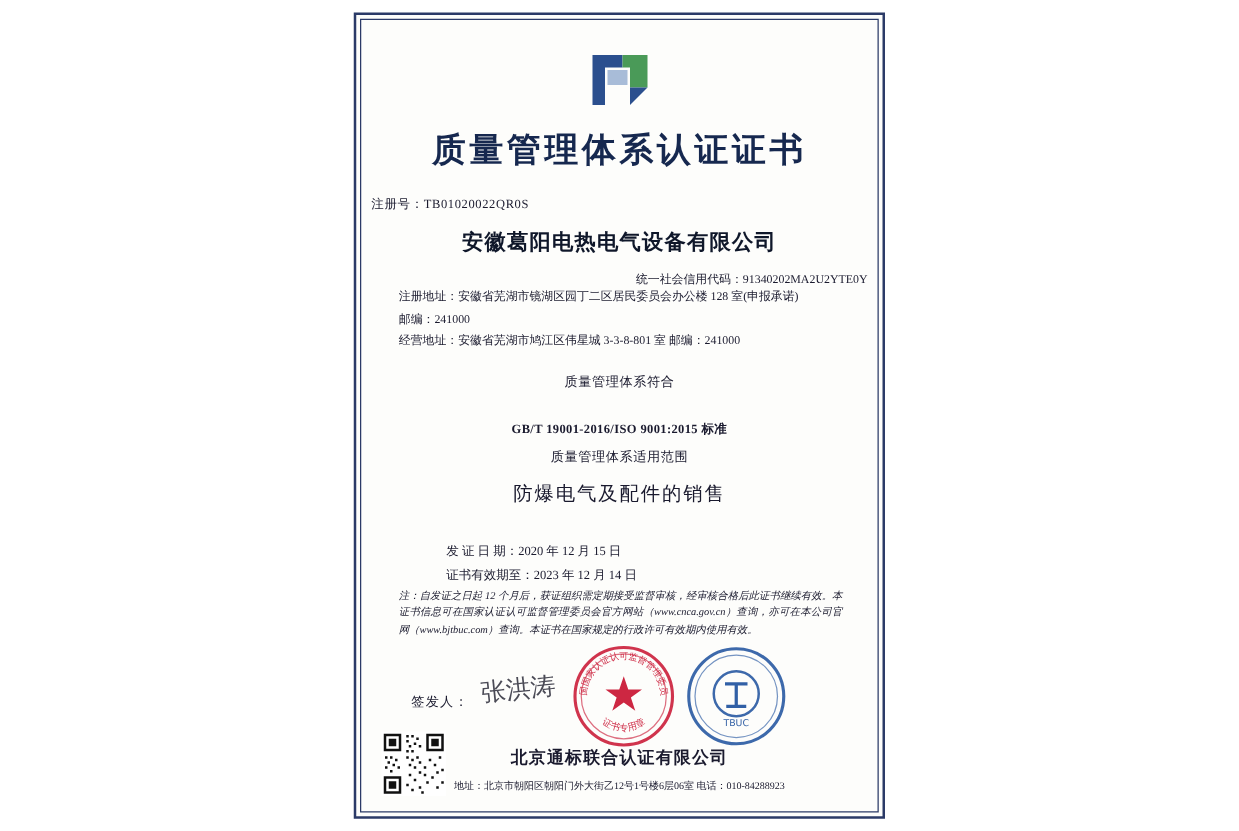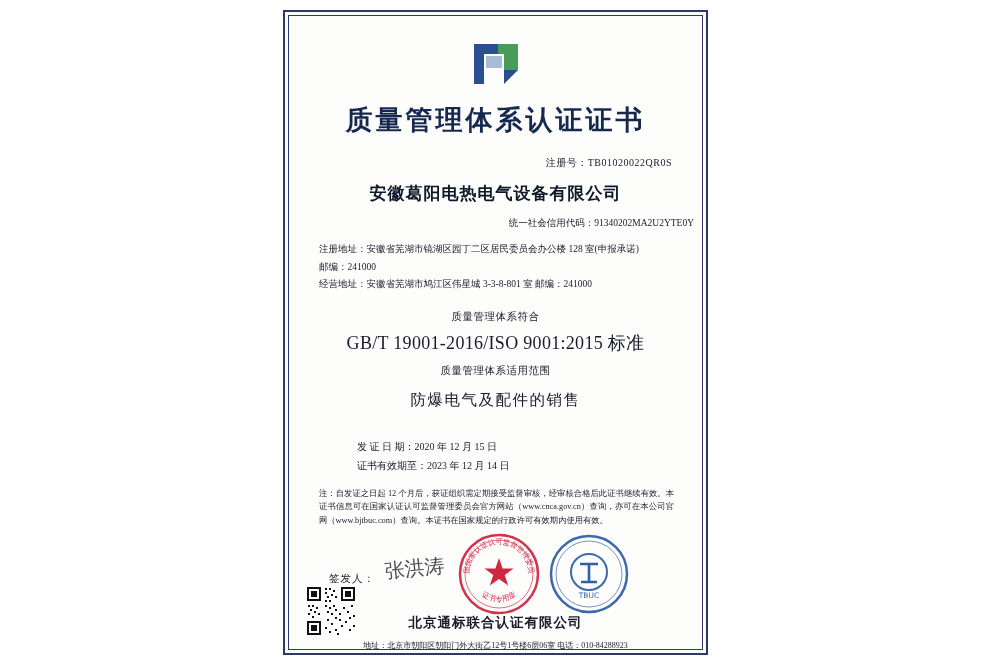--- a/index.html
+++ b/index.html
@@ -75,21 +75,20 @@
     text-align: center;
     font-size: 27px;
     letter-spacing: 3px;
     font-weight: bold;
     color: #16284f;
     font-family: "DejaVu Serif", serif;
   }
 
   .reg-no {
     margin-top: 18px;
-    text-align: right;
     padding-right: 22px;
     font-size: 10px;
     color: #1a1a2e;
     letter-spacing: .5px;
   }
 
   .hereby {
     margin-top: 14px;
     text-align: center;
     font-size: 12.5px;
@@ -106,40 +105,39 @@
     color: #0f172a;
   }
 
   .credit-code {
     margin-top: 12px;
     text-align: right;
     font-size: 9.5px;
   }
 
   .addr-block {
-    margin-top: 11px;
     padding-left: 22px;
     padding-right: 18px;
     font-size: 9.5px;
     line-height: 1.85;
   }
   .addr-line { white-space: nowrap; }
 
   .scope-block {
     margin-top: 16px;
     text-align: center;
   }
   .scope-lead {
     font-size: 10.5px;
     letter-spacing: .5px;
   }
   .standard {
-    margin-top: 7px;
-    font-size: 18px;
-    font-weight: normal;
+    margin-top: 23px;
+    font-size: 10px;
+    font-weight: bold;
     letter-spacing: .3px;
   }
   .scope-lead2 {
     margin-top: 9px;
     font-size: 10.5px;
     letter-spacing: .5px;
   }
   .scope-value {
     margin-top: 12px;
     font-size: 15.5px;
@@ -148,26 +146,26 @@
   }
 
   .dates {
     margin-top: 26px;
     padding-left: 60px;
     font-size: 10px;
     line-height: 1.9;
   }
 
   .note {
-    margin-top: 12px;
     padding-left: 22px;
     padding-right: 20px;
     font-size: 8.3px;
     line-height: 1.65;
     text-align: justify;
+    font-style: italic;
   }
 
   
   .seal-row {
     position: relative;
     height: 78px;
     margin-top: 4px;
   }
   .signer {
     position: absolute;

